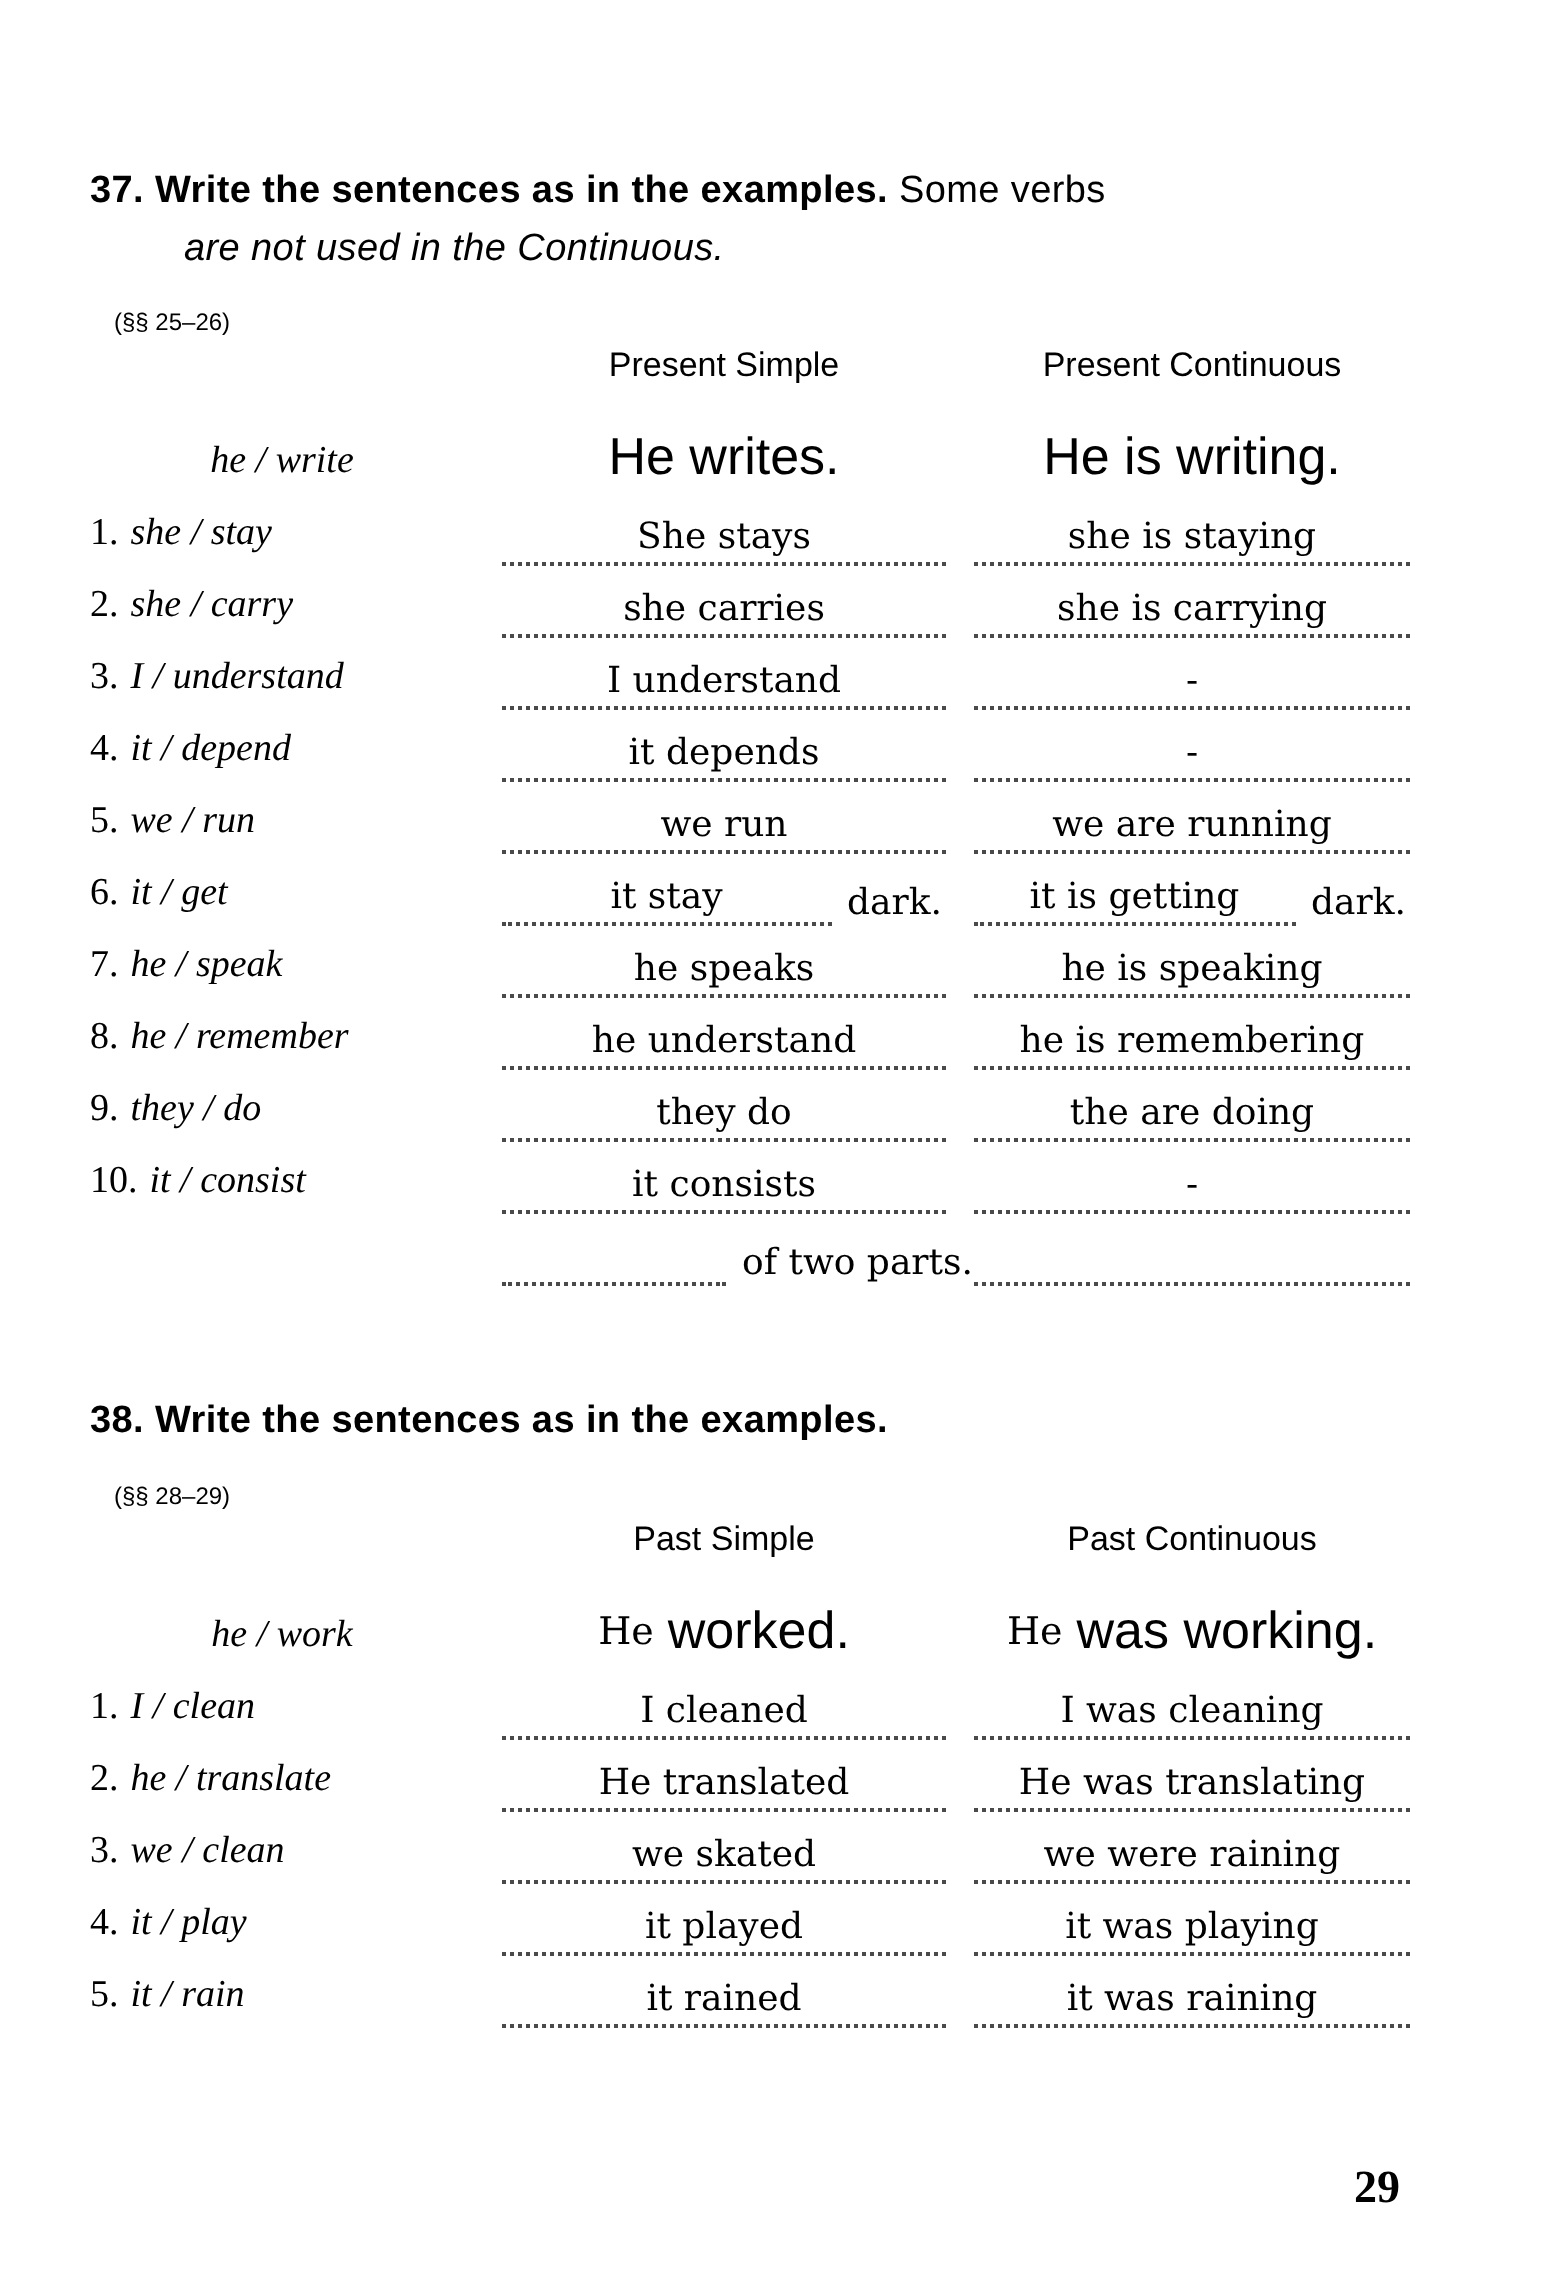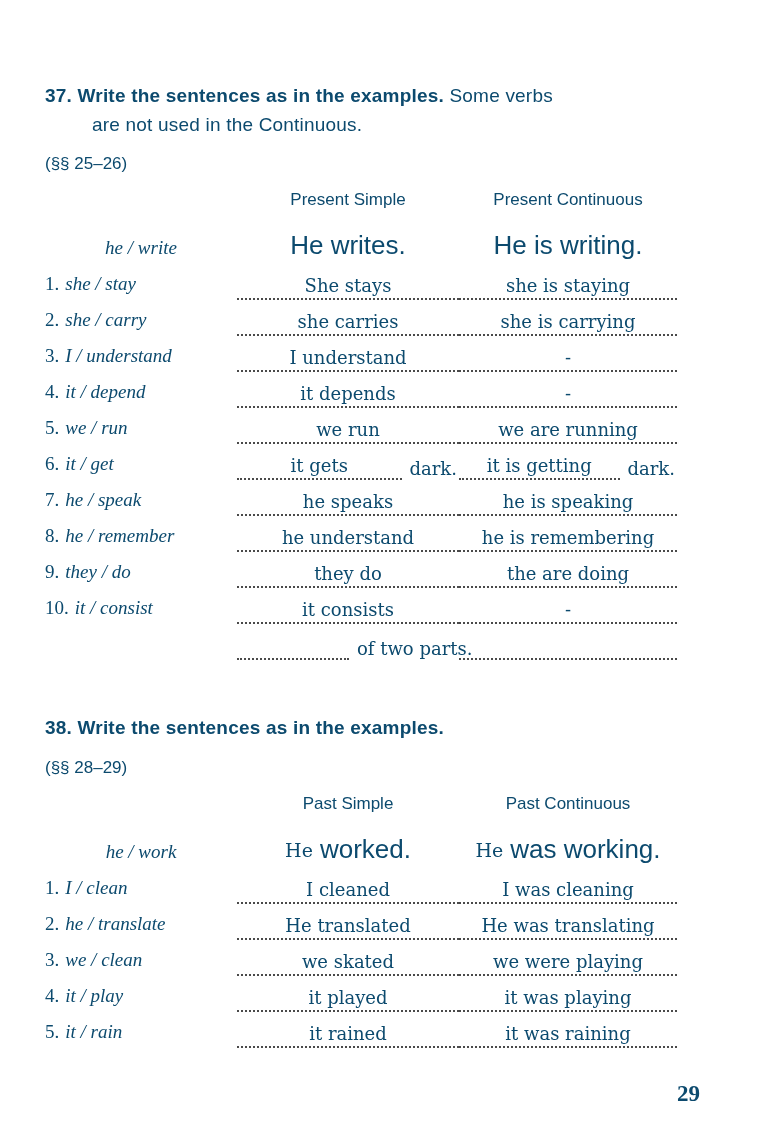--- a/index.html
+++ b/index.html
@@ -2,38 +2,38 @@
 <html><head>
 <meta charset="utf-8">
 <style>
   * { margin:0; padding:0; box-sizing:border-box; }
   html,body { background:#9a9a9a; }
   .page {
     position:relative;
     width:776px; height:1135px;
     margin:0 auto;
     background:#ffffff;
-    color:#0c4a6e;
+    color:#000000;
     font-family:"Liberation Sans", sans-serif;
     overflow:hidden;
   }
   .content { padding:82px 40px 0 45px; }
 
   
   .heading { font-size:19px; line-height:1.5; letter-spacing:.2px; width:672px; }
   .ex-num, .bold { font-weight:bold; }
-  .hl2 { margin-left:47px; }
-  .ref { font-size:17px; margin-top:15px; }
+  .hl2 { margin-left:47px;font-style:italic; }
+  .ref { font-size:12px; margin-top:15px;margin-left:12px; }
 
   
   .grid {
     display:grid;
     grid-template-columns:192px 222px 218px;
-    column-gap:0;
-    margin-top:12px;
+    column-gap:14px;
+    margin-top:1px;
   }
   .hdr { font-size:17px; text-align:center; height:30px; display:flex; align-items:flex-end; justify-content:center; padding-bottom:6px; }
   .cell { height:36px; display:flex; align-items:flex-end; }
   .ex-row-cell { height:48px; padding-bottom:6px; }
   .center { justify-content:center; }
 
   .prompt { font-family:"Liberation Serif", serif; font-style:italic; font-size:19px; padding-bottom:5px; white-space:nowrap; }
   .prompt .pnum { font-style:normal; margin-right:6px; }
 
   .ans .line {
@@ -159,21 +159,21 @@
         <div class="cell ans">
           <span class="line">we are running</span>
 
         </div>
 
         <div class="cell prompt">
           <span class="pnum">6.</span>
             <span>it / get</span>
         </div>
         <div class="cell ans">
-          <span class="line">it gets</span>
+          <span class="line">it stay</span>
           <span class="sfx">dark.</span>
         </div>
         <div class="cell ans">
           <span class="line">it is getting</span>
           <span class="sfx">dark.</span>
         </div>
 
         <div class="cell prompt">
           <span class="pnum">7.</span>
             <span>he / speak</span>
@@ -283,21 +283,21 @@
         </div>
 
         <div class="cell prompt">
           <span class="pnum">3.</span>
             <span>we / clean</span>
         </div>
         <div class="cell ans">
           <span class="line">we skated</span>
         </div>
         <div class="cell ans">
-          <span class="line">we were playing</span>
+          <span class="line">we were raining</span>
         </div>
 
         <div class="cell prompt">
           <span class="pnum">4.</span>
             <span>it / play</span>
         </div>
         <div class="cell ans">
           <span class="line">it played</span>
         </div>
         <div class="cell ans">

